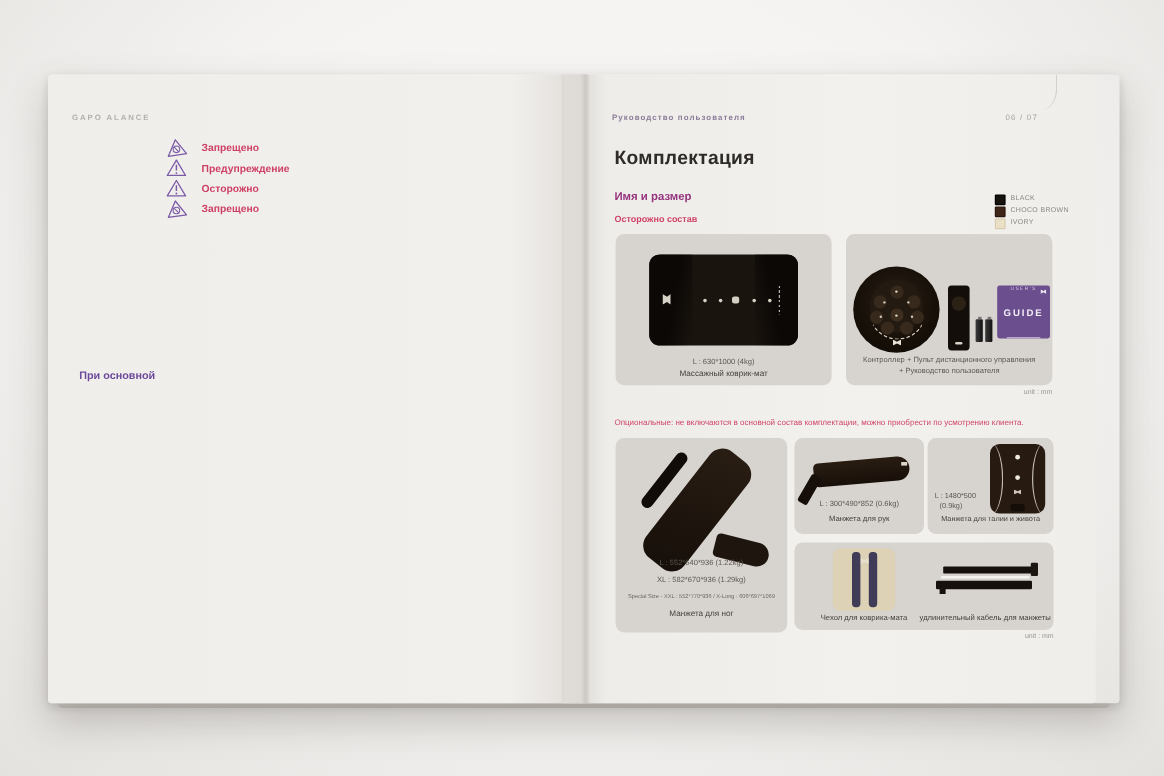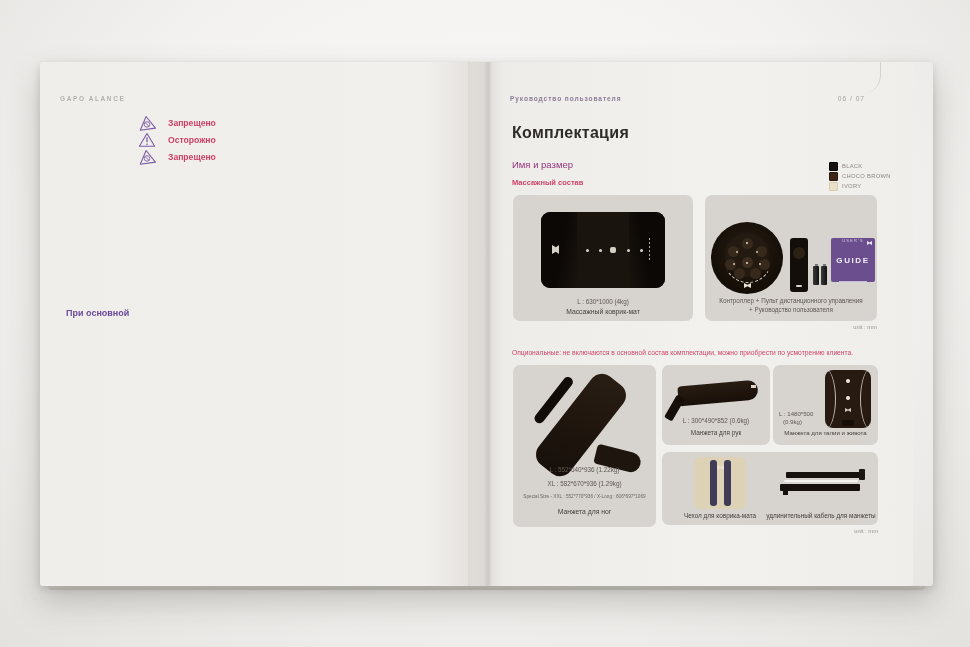--- a/index.html
+++ b/index.html
@@ -27,21 +27,21 @@
   .sec-title{font-size:8.6px;font-weight:bold;color:#ce3f64;margin-bottom:4px;}
   .sec-ic{position:absolute;left:-30px;top:-3px;width:18px;height:16px;}
   .margin-label{position:absolute;left:26px;top:246px;font-size:9px;font-weight:bold;color:#6b4a9b;}
 
   
   .rheader{position:absolute;left:42px;top:33px;font-size:6.6px;font-weight:bold;letter-spacing:.9px;color:#8a7c98;}
   .pageno{position:absolute;right:48px;top:33px;font-size:6.6px;color:#a8a49d;letter-spacing:1px;}
   .curl{position:absolute;right:32px;top:0;width:22px;height:30px;border-right:1px solid #d4d1cb;
     border-radius:0 0 60% 0;}
   .rtitle{position:absolute;left:44px;top:62px;font-size:16px;font-weight:bold;color:#2e2b28;letter-spacing:.3px;}
-  .h-namesize{position:absolute;left:44px;top:97px;font-size:9.5px;font-weight:normal;color:#96357f;}
+  .h-namesize{position:absolute;left:44px;top:97px;font-size:9.5px;font-weight:bold;color:#96357f;}
   .h-mainset{position:absolute;left:44px;top:116px;font-size:7.5px;font-weight:bold;color:#d04468;}
   .legend{position:absolute;left:361px;top:99px;}
   .leg-row{display:flex;align-items:center;height:10px;}
   .sw{width:7px;height:7px;margin-right:4px;border-radius:1px;}
   .sw-black .sw{background:#17120e;border:.5px solid #000;}
   .sw-choco .sw{background:#3e2517;border:.5px solid #2a170d;}
   .sw-ivory .sw{background:#e9e0c6;border:.5px solid #d6ccb0;}
   .leg-label{font-size:5.8px;color:#8c8882;letter-spacing:.3px;}
   .card{position:absolute;background:#d7d3cf;border-radius:7px;}
   .csize{position:absolute;left:0;width:100%;text-align:center;font-size:6.3px;color:#5d5850;white-space:nowrap;}
@@ -189,20 +189,44 @@
           </div>
           <div class="sec warn">
 
             <span class="sec-ic ic-warn">
               <svg width="18" height="16" viewBox="0 0 20 18">
                 <path d="M10 1.6 L18.6 16 L1.4 16 Z" fill="none" stroke="#7b5ba6" stroke-width="1.2" stroke-linejoin="round"></path>
                 <line x1="10" y1="6" x2="10" y2="11.4" stroke="#7b5ba6" stroke-width="1.4"></line>
                 <circle cx="10" cy="13.8" r="0.9" fill="#7b5ba6"></circle>
               </svg>
             </span>
+            <div class="sec-title">Предупреждение</div>
+            <div>
+
+            <div class="tline ind0"></div>
+              <div class="tline ind0"></div>
+              <div class="tline ind1"></div>
+              <div class="tline ind0"></div>
+              <div class="tline ind1"></div>
+              <div class="tline ind0"></div>
+              <div class="tline ind1"></div>
+              <div class="tline ind0"></div>
+              <div class="tline ind1"></div>
+              <div class="tline ind0"></div>
+            </div>
+          </div>
+          <div class="sec warn">
+
+            <span class="sec-ic ic-warn">
+              <svg width="18" height="16" viewBox="0 0 20 18">
+                <path d="M10 1.6 L18.6 16 L1.4 16 Z" fill="none" stroke="#7b5ba6" stroke-width="1.2" stroke-linejoin="round"></path>
+                <line x1="10" y1="6" x2="10" y2="11.4" stroke="#7b5ba6" stroke-width="1.4"></line>
+                <circle cx="10" cy="13.8" r="0.9" fill="#7b5ba6"></circle>
+              </svg>
+            </span>
             <div class="sec-title">Осторожно</div>
             <div>
 
             <div class="tline ind0"></div>
               <div class="tline ind0"></div>
               <div class="tline ind0"></div>
               <div class="tline ind0"></div>
               <div class="tline ind1"></div>
             </div>
           </div>
@@ -226,21 +250,21 @@
         </div>
     </div>
   </div>
 
   <div class="page page-right">
     <div class="rheader">Руководство пользователя</div>
     <div class="pageno">06 / 07</div>
     <div class="curl"></div>
     <div class="rtitle">Комплектация</div>
     <div class="h-namesize">Имя и размер</div>
-    <div class="h-mainset">Массажный состав</div>
+    <div class="h-mainset">Осторожно состав</div>
 
     <div class="legend">
 
     <div class="leg-row sw-black">
           <span class="sw"></span>
           <span class="leg-label">BLACK</span>
         </div>
         <div class="leg-row sw-choco">
           <span class="sw"></span>
           <span class="leg-label">CHOCO BROWN</span>

